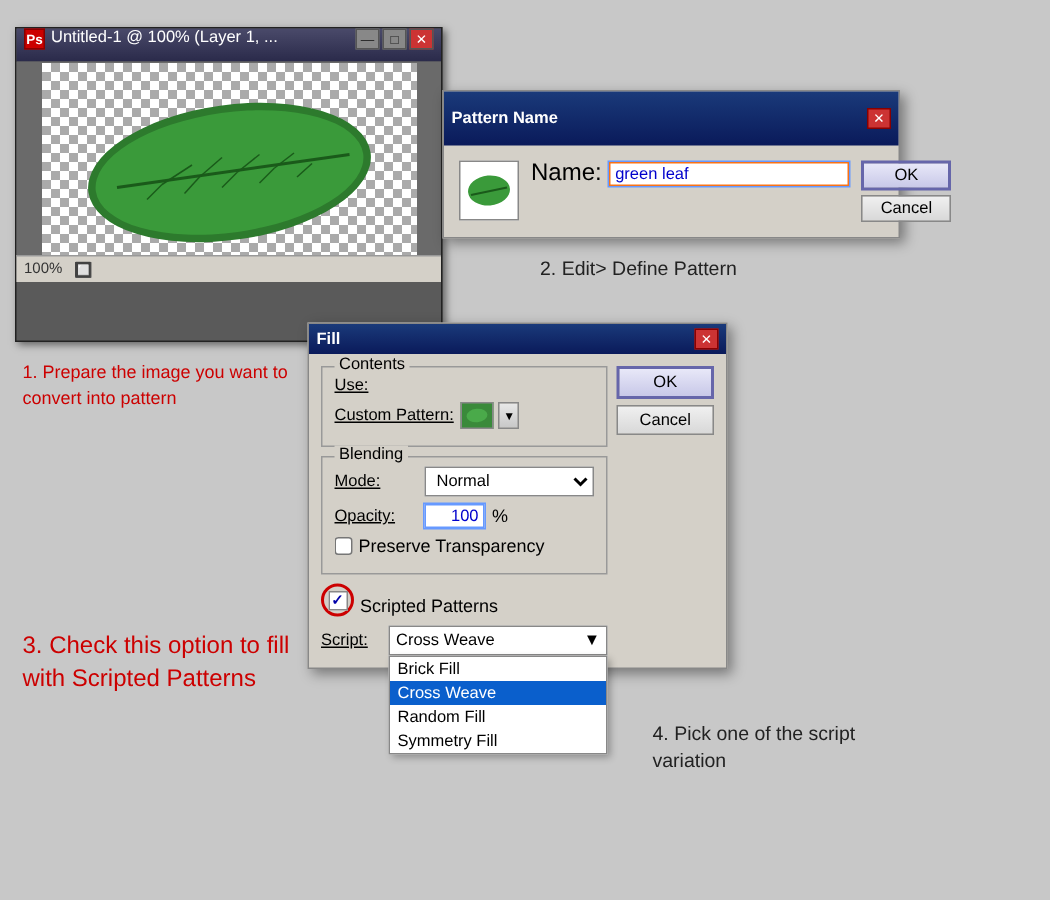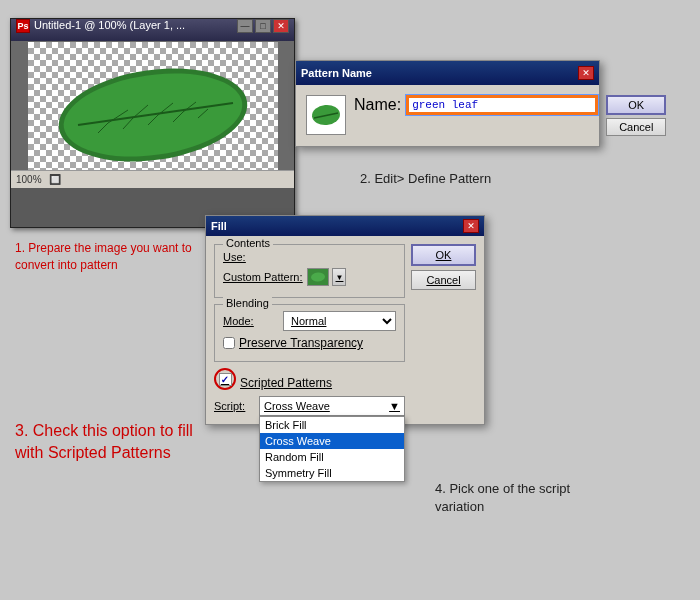--- a/index.html
+++ b/index.html
@@ -115,21 +115,21 @@
       position: absolute;
       top: 60px;
       left: 295px;
       width: 305px;
       background: #d4d0c8;
       border: 1px solid #888;
       box-shadow: 3px 3px 8px rgba(0,0,0,0.4);
     }
     .dialog-titlebar {
       background: linear-gradient(to bottom, #1a3a7a, #0a1a5a);
-      height: 24px;
+      height: 36px;
       display: flex;
       align-items: center;
       padding: 0 5px;
       justify-content: space-between;
     }
     .dialog-titlebar-text {
       color: white;
       font-size: 11px;
       font-weight: bold;
     }
@@ -170,28 +170,27 @@
     .name-row {
       display: flex;
       align-items: center;
       gap: 5px;
     }
     .name-label {
       font-size: 16px;
       color: #000;
     }
     .name-input {
-      border: 3px solid #f97316;
+      border: 1px solid #f97316;
       background: white;
       padding: 1px 3px;
       font-size: 11px;
       color: #0000cc;
-      width: 192px;
+      width: 160px;
       outline: 1px solid #6699ff;
-      font-family: Liberation Mono, monospace;
     }
     .dialog-buttons {
       display: flex;
       flex-direction: column;
       gap: 3px;
       margin-left: auto;
     }
     .dialog-btn {
       background: linear-gradient(to bottom, #f0f0f0, #d8d8d8);
       border: 1px solid #888;
@@ -256,21 +255,20 @@
       height: 20px;
       display: flex;
       align-items: center;
       padding: 0 5px;
       justify-content: space-between;
     }
     .fill-content {
       padding: 8px;
       display: flex;
       gap: 6px;
-      text-decoration: underline;
     }
     .fill-left {
       flex: 1;
     }
     .fill-right {
       display: flex;
       flex-direction: column;
       gap: 4px;
     }
     .group-box {
@@ -559,20 +557,25 @@
       </div>
 
       <div class="group-box">
         <span class="group-label">Blending</span>
         <div class="blending-mode-row">
           <span class="form-label">Mode:</span>
           <select class="form-select">
             <option>Normal</option>
           </select>
         </div>
+        <div class="opacity-row">
+          <span class="form-label">Opacity:</span>
+          <input class="opacity-input" type="text" value="100" style="">
+          <span>%</span>
+        </div>
         <div class="checkbox-row">
           <input type="checkbox" style="">
           <span>Preserve Transparency</span>
         </div>
       </div>
 
       <div class="scripted-row">
         <div class="checkbox-circle">
           <div class="checkbox-checked"></div>
         </div>

